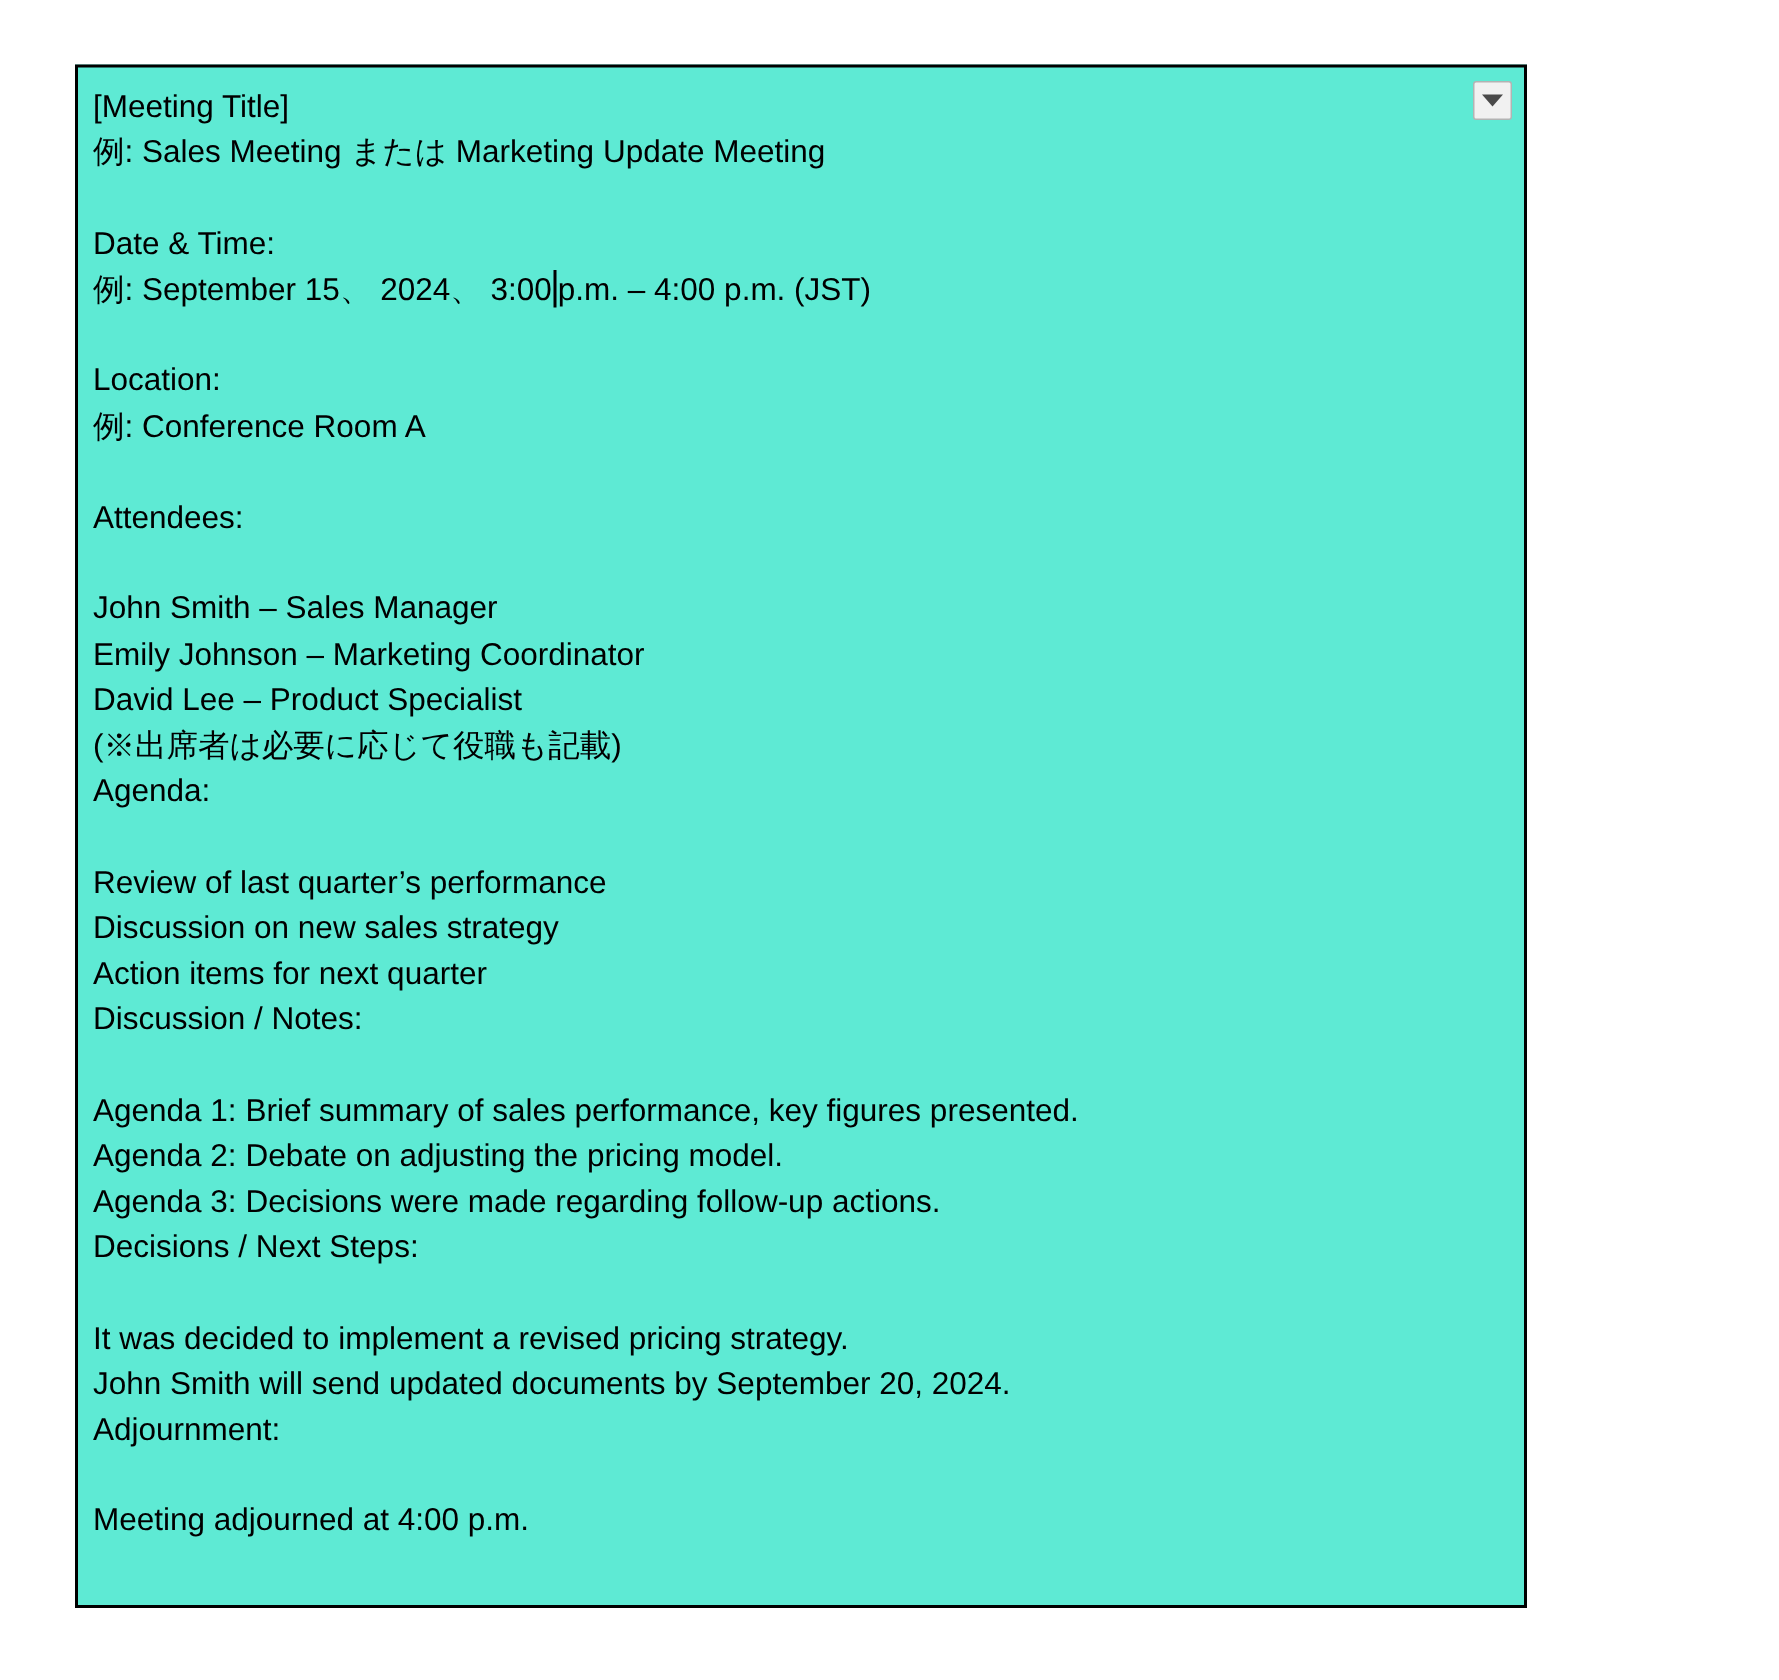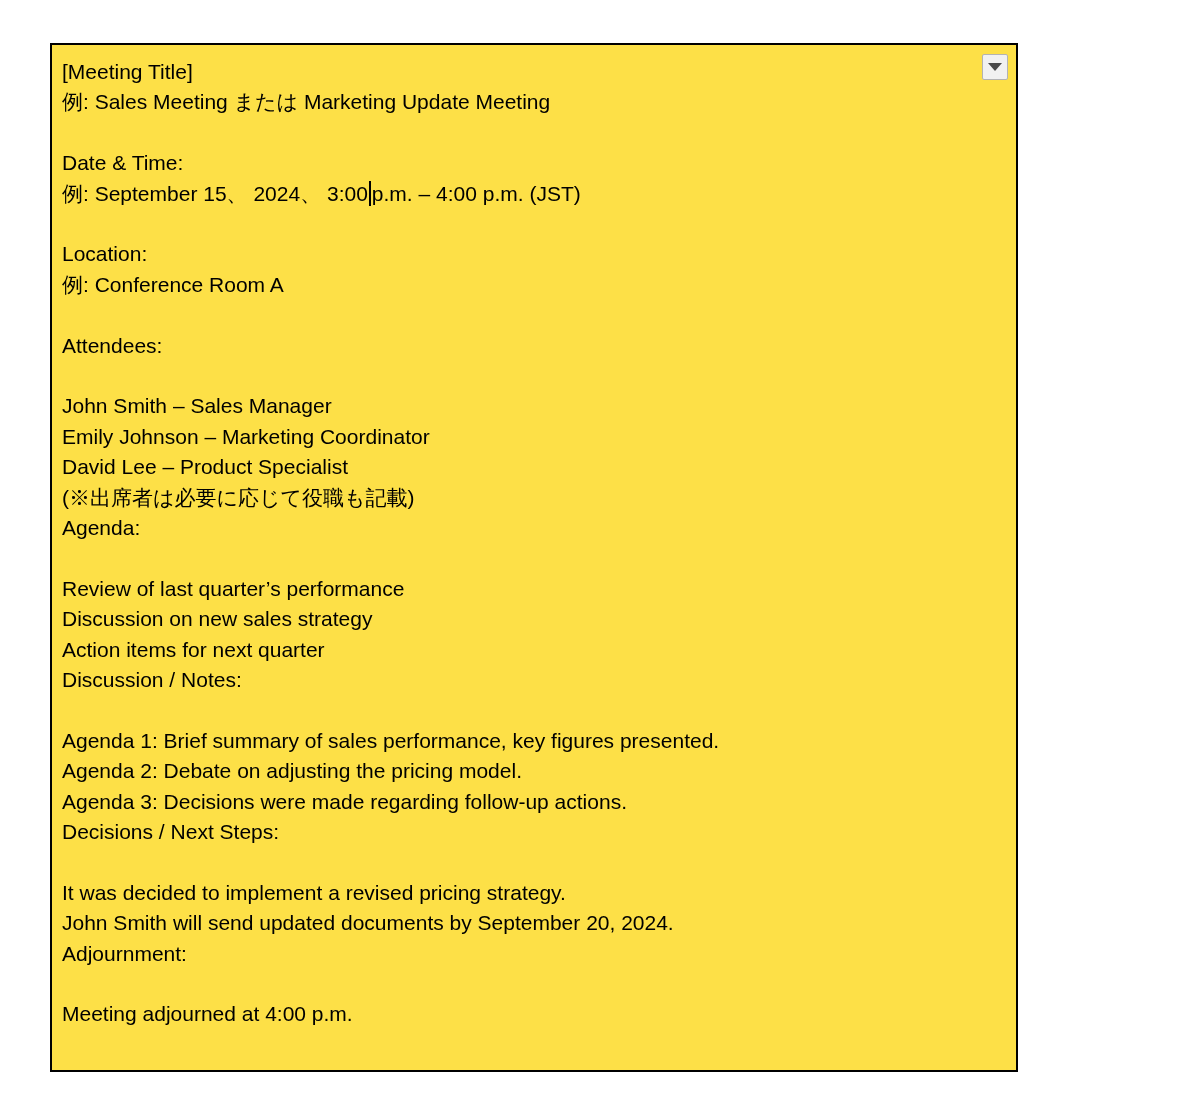--- a/index.html
+++ b/index.html
@@ -15,21 +15,21 @@
     font-family: "Liberation Sans", sans-serif;
   }
   .frame {
     position: absolute;
     left: 50px;
     top: 43px;
     width: 968px;
     height: 1029px;
     box-sizing: border-box;
     border: 2px solid #000000;
-    background: #fde047;
+    background: #5eead4;
   }
   .text-area {
     position: absolute;
     left: 0;
     top: 0;
     right: 0;
     bottom: 0;
     padding: 12px 44px 12px 10px;
     font-size: 21px;
     line-height: 30.4px;

